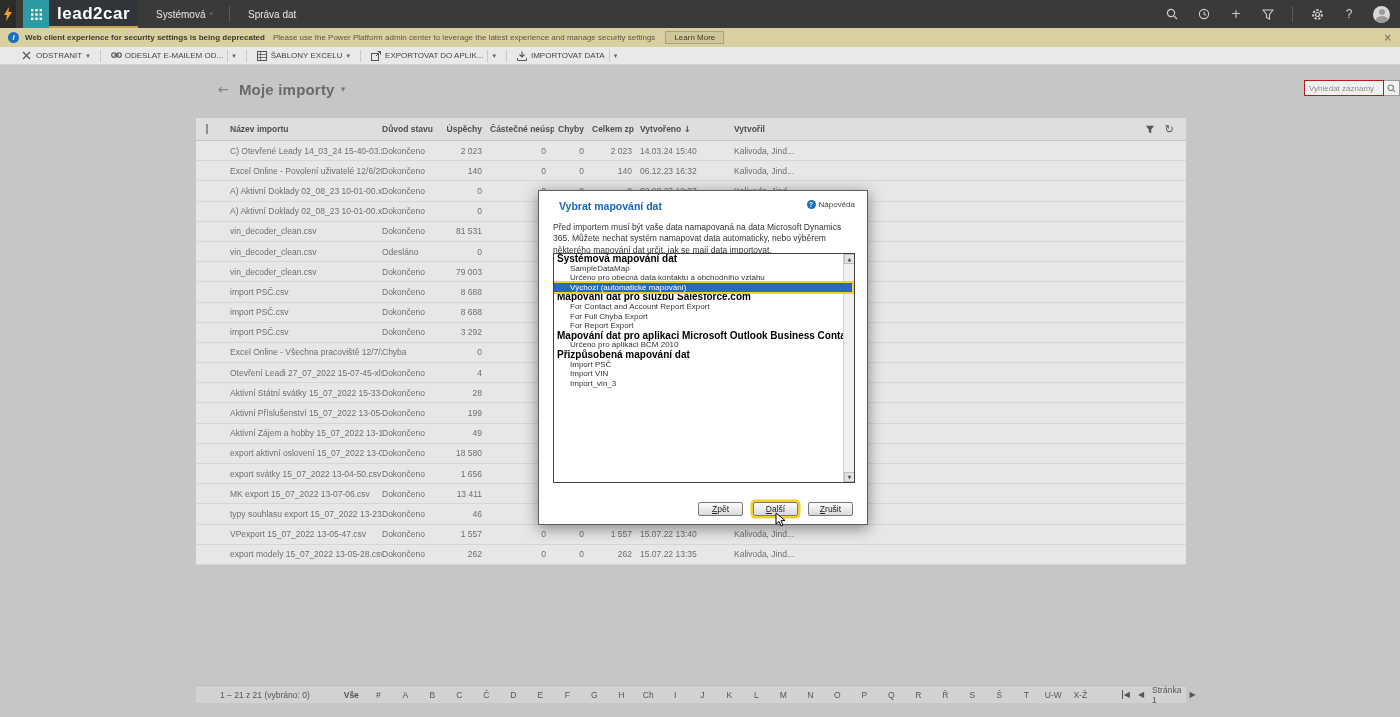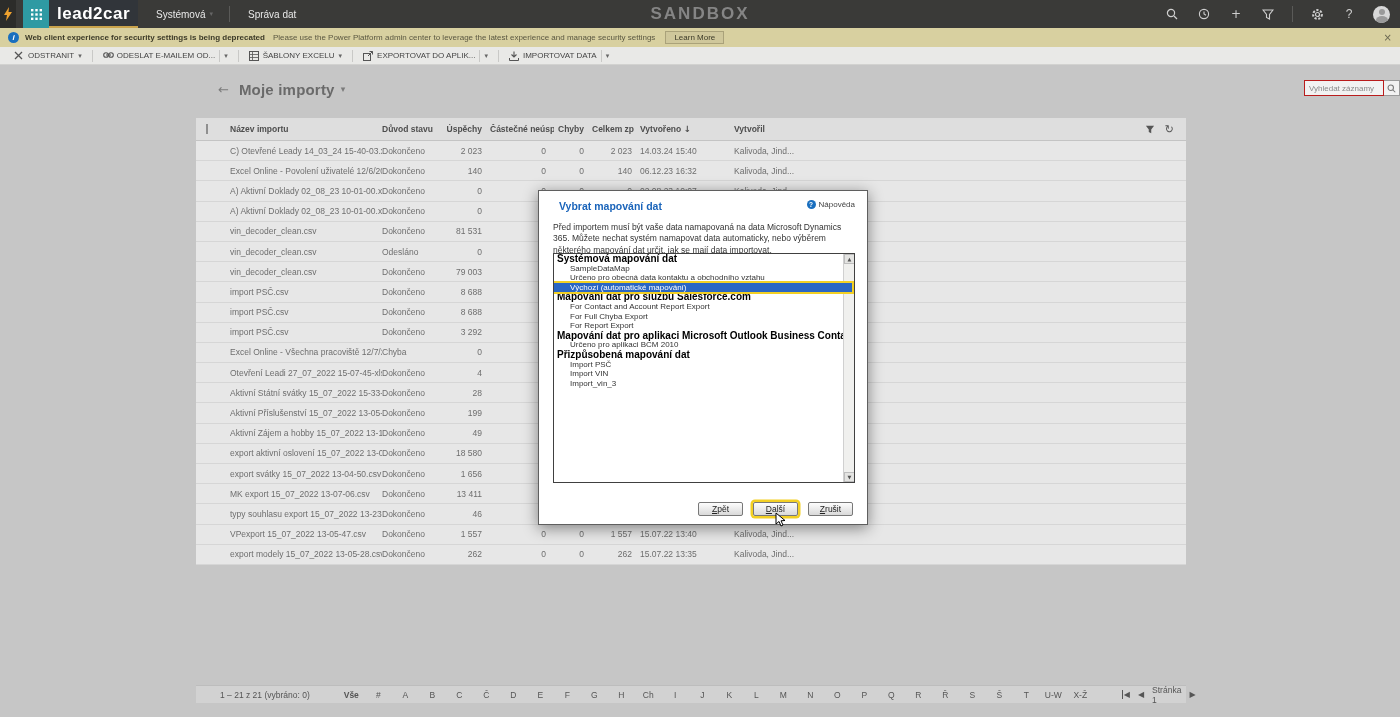--- a/index.html
+++ b/index.html
@@ -24,21 +24,21 @@
 
   
   .banner { position:absolute; top:28px; left:0; right:0; height:19px; background:#d8d0a0; display:flex; align-items:center; padding:0 8px; z-index:19; }
   .info-ic { width:11px; height:11px; border-radius:50%; background:#1a6fbf; color:#fff; font-size:8px; font-weight:bold; display:flex; align-items:center; justify-content:center; font-style:italic; flex:0 0 auto; }
   .banner-bold { font-size:8px; font-weight:bold; color:#3c3a28; margin-left:6px; white-space:nowrap; }
   .banner-text { font-size:8px; color:#5a5741; margin-left:8px; white-space:nowrap; }
   .learnmore { margin-left:10px; font-size:8px; color:#3c3a28; background:#cfc79b; border:1px solid #aaa27a; padding:1px 8px; cursor:pointer; }
   .banner-close { margin-left:auto; color:#6b6852; font-size:10px; cursor:pointer; }
 
   
-  .cmdbar { position:absolute; top:47px; left:0; right:0; height:18px; background:#e9e9e7; border-bottom:1px solid #d2d2d0; display:flex; align-items:center; padding-left:8px; gap:4px; z-index:18; }
+  .cmdbar { position:absolute; top:47px; left:0; right:0; height:18px; background:#e9e9e7; border-bottom:1px solid #d2d2d0; display:flex; align-items:center; padding-left:16px; gap:4px; z-index:18; }
   .cmd-btn { display:flex; align-items:center; gap:4px; font-size:8px; color:#444; padding:0 6px; height:18px; cursor:pointer; white-space:nowrap; }
   .cmd-split { width:1px; height:12px; background:#c9c9c7; }
   .cmd-caret { font-size:7px; color:#666; }
   .cmd-ic { width:10px; height:10px; }
   .cmd-ic svg { display:block; }
 
   
   .content { position:absolute; top:65px; left:0; right:0; bottom:0; background:#c6c6c6; }
   .view-header { position:absolute; top:12px; left:218px; right:214px; height:24px; display:flex; align-items:center; }
   .back-ic { color:#7b7b7b; font-size:13px; margin-right:10px; cursor:pointer; }
@@ -123,21 +123,20 @@
     </div>
     <div class="logo-box">lead2car</div>
     <div class="tb-item">
       <span>Systémová</span>
       <span class="cmd-caret glyph">▾</span>
     </div>
     <div class="tb-sep"></div>
     <div class="tb-item">
       <span>Správa dat</span>
     </div>
-    <div class="sandbox">SANDBOX</div>
     <div class="tb-right">
       <span class="tb-ic">
         <svg width="12" height="12" viewBox="0 0 12 12">
             <circle cx="5" cy="5" r="3.6" fill="none" stroke="#cfcfcf" stroke-width="1.2"></circle>
             <line x1="8" y1="8" x2="11" y2="11" stroke="#cfcfcf" stroke-width="1.2"></line>
           </svg>
       </span>
       <span class="tb-ic">
         <svg width="12" height="12" viewBox="0 0 12 12">
             <circle cx="6" cy="6" r="4.6" fill="none" stroke="#cfcfcf" stroke-width="1.1"></circle>

